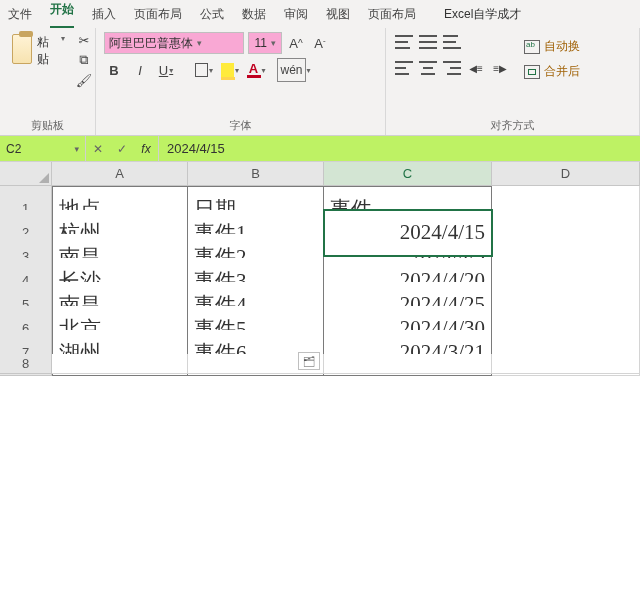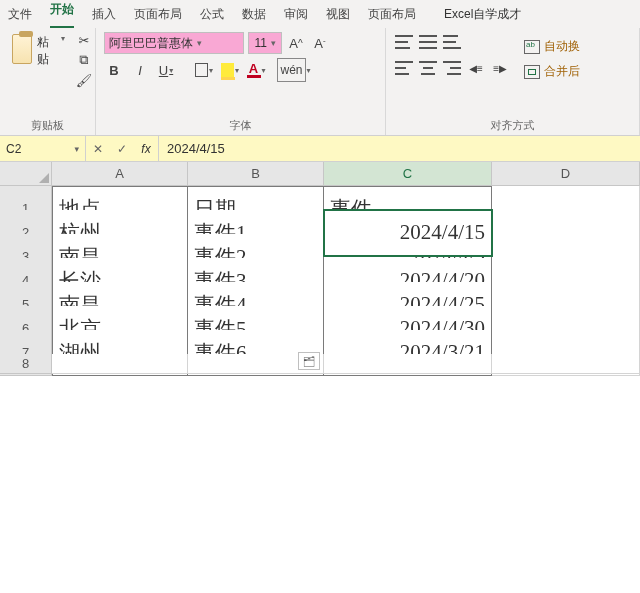--- a/index.html
+++ b/index.html
@@ -54,21 +54,21 @@
   .lines.center span{margin:0 auto;} .lines.center span:nth-child(1){width:100%;} .lines.center span:nth-child(2){width:60%;} .lines.center span:nth-child(3){width:80%;}
   .lines.right span{margin-left:auto;} .lines.right span:nth-child(1){width:100%;} .lines.right span:nth-child(2){width:60%;} .lines.right span:nth-child(3){width:80%;}
   .indent{display:flex; align-items:center; font-size:10px;}
   .right-col{ display:flex; flex-direction:column; gap:8px; justify-content:center; padding:6px 0 0 4px;}
   .right-col .itm{ display:flex; align-items:center; gap:4px; color:#a16207;}
   .wrap-ico, .merge-ico{ width:16px;height:14px;border:1px solid #666; position:relative;}
   .wrap-ico::before{content:"ab";font-size:8px;position:absolute;top:-1px;left:1px;color:#217346;}
   .merge-ico::after{content:"";position:absolute;top:3px;left:3px;right:3px;bottom:3px;border:1px solid #217346;}
   
   
-  .formulabar { display:flex; align-items:center; height:26px; border-bottom:1px solid #d0d0d0; background:#fef9c3;}
+  .formulabar { display:flex; align-items:center; height:26px; border-bottom:1px solid #d0d0d0; background:#bef264;}
   .namebox { width:86px; border-right:1px solid #d0d0d0; padding:0 6px; display:flex; align-items:center; justify-content:space-between; height:100%;}
   .namebox .caret{font-size:9px;color:#666;}
   .fx-controls{ display:flex; align-items:center; border-right:1px solid #d0d0d0; height:100%;}
   .fx-controls span{ width:24px; text-align:center; color:#666; font-size:12px;}
   .fx-controls .fx{ font-style:italic; color:#333;}
   .formula-input{ flex:1; padding:0 8px; color:#333; font-size:13px;}
   
   
   .sheet { display:grid; grid-template-columns: 52px 136px 136px 168px 148px; grid-auto-rows: 24px; }
   .hdr { background:#e6e6e6; border-right:1px solid #c6c6c6; border-bottom:1px solid #c6c6c6; display:flex; align-items:center; justify-content:center; color:#555; font-size:13px;}

